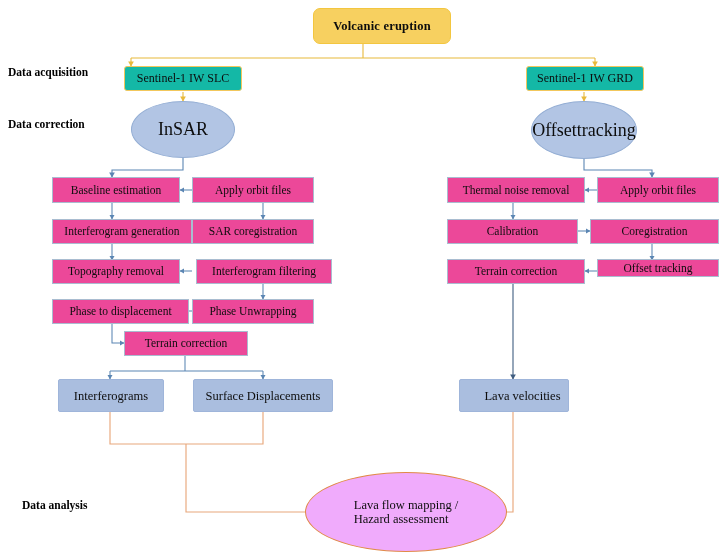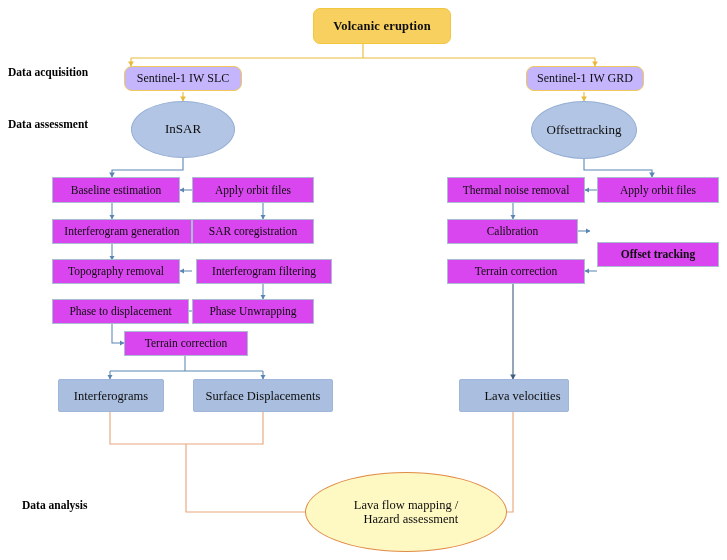--- a/index.html
+++ b/index.html
@@ -22,21 +22,21 @@
     width: 727px;
     height: 560px;
     pointer-events: none;
   }
   .node {
     position: absolute;
     box-sizing: border-box;
     display: flex;
     align-items: center;
     justify-content: center;
-    text-align: right;
+    text-align: left;
     line-height: 1.12;
     color: #0d0d0d;
     font-family: "Liberation Serif", "DejaVu Serif", serif;
   }
   
   .stage-label {
     position: absolute;
     font-family: "Liberation Serif", "DejaVu Serif", serif;
     font-weight: bold;
     font-size: 11.5px;
@@ -47,42 +47,42 @@
   .n-root {
     background: #f7d060;
     border: 1px solid #f3c63f;
     border-radius: 7px;
     font-weight: bold;
     font-size: 12.5px;
     letter-spacing: .2px;
   }
   
   .n-acq {
-    background: #c4b5fd;
+    background: #14b8a6;
     border: 1.2px solid #f2c75c;
-    border-radius: 8px;
+    border-radius: 3px;
     font-size: 12px;
   }
   
   .n-ellipse {
     background: #b2c5e4;
     border: 1px solid #94aed4;
     border-radius: 50%;
-    font-size: 13px;
+    font-size: 18px;
   }
   
   .n-ellipse-orange {
-    background: #fef9c3;
+    background: #f0abfc;
     border: 1px solid #e08a46;
     border-radius: 50%;
     font-size: 12.5px;
   }
   
   .n-proc {
-    background: #d946ef;
+    background: #ec4899;
     border: 1px solid #a9bcd0;
     font-size: 11.5px;
   }
   
   .n-out {
     background: #aabedf;
     border: 1px solid #9fb5da;
     border-radius: 2px;
     font-size: 12.5px;
   }
@@ -171,21 +171,21 @@
     <g stroke="#e8a87c" stroke-width="1.15" fill="none">
       <path d="M110,412 L110,444 L263,444 L263,412"></path>
       <path d="M186,444 L186,512 L311,512"></path>
     </g>
     <g stroke="#e8a87c" stroke-width="1.15" fill="none">
       <path d="M513,412 L513,512 L506,512"></path>
     </g>
   </svg>
 
   <div class="stage-label" style="left:8px; top:66px;">Data acquisition</div>
-  <div class="stage-label" style="left:8px; top:118px;">Data assessment</div>
+  <div class="stage-label" style="left:8px; top:118px;">Data correction</div>
   <div class="stage-label" style="left:22px; top:499px;">Data analysis</div>
 
   <div class="node n-root" style="left:313px; top:8px; width:138px; height:36px;">Volcanic eruption</div>
 
   <div class="node n-acq" style="left:124px; top:66px; width:118px; height:25px;">Sentinel-1  IW SLC</div>
 
   <div class="node n-acq" style="left:526px; top:66px; width:118px; height:25px;">Sentinel-1  IW GRD</div>
 
   <div class="node n-ellipse" style="left:131px; top:101px; width:104px; height:57px;">InSAR</div>
 
@@ -206,23 +206,24 @@
 
   <div class="node n-proc" style="left:52px; top:299px; width:137px; height:25px;">Phase to displacement</div>
   <div class="node n-proc" style="left:192px; top:299px; width:122px; height:25px;">Phase Unwrapping</div>
 
   <div class="node n-proc" style="left:124px; top:331px; width:124px; height:25px;">Terrain correction</div>
 
   <div class="node n-proc" style="left:447px; top:177px; width:138px; height:26px;">Thermal noise removal</div>
   <div class="node n-proc" style="left:597px; top:177px; width:122px; height:26px;">Apply orbit files</div>
 
   <div class="node n-proc" style="left:447px; top:219px; width:131px; height:25px;">Calibration</div>
+  <div class="node n-proc" style="left:590px; top:219px; width:129px; height:25px;">Coregistration</div>
 
   <div class="node n-proc" style="left:447px; top:259px; width:138px; height:25px;">Terrain correction</div>
-  <div class="node n-proc" style="left:597px; top:242px; width:122px; height:25px;font-weight:bold;">Offset tracking</div>
+  <div class="node n-proc" style="left:597px; top:259px; width:122px; height:18px;">Offset tracking</div>
 
   <div class="node n-out" style="left:58px; top:379px; width:106px; height:33px;">Interferograms</div>
   <div class="node n-out" style="left:193px; top:379px; width:140px; height:33px;">Surface Displacements</div>
   <div class="node n-out" style="left:459px; top:379px; width:110px; height:33px;padding-left:17px;">Lava  velocities</div>
 
   <div class="node n-ellipse-orange" style="left:305px; top:472px; width:202px; height:80px;">
     <div>
       <span>Lava  flow mapping  /</span><br>
       <span>Hazard  assessment</span>
     </div>

